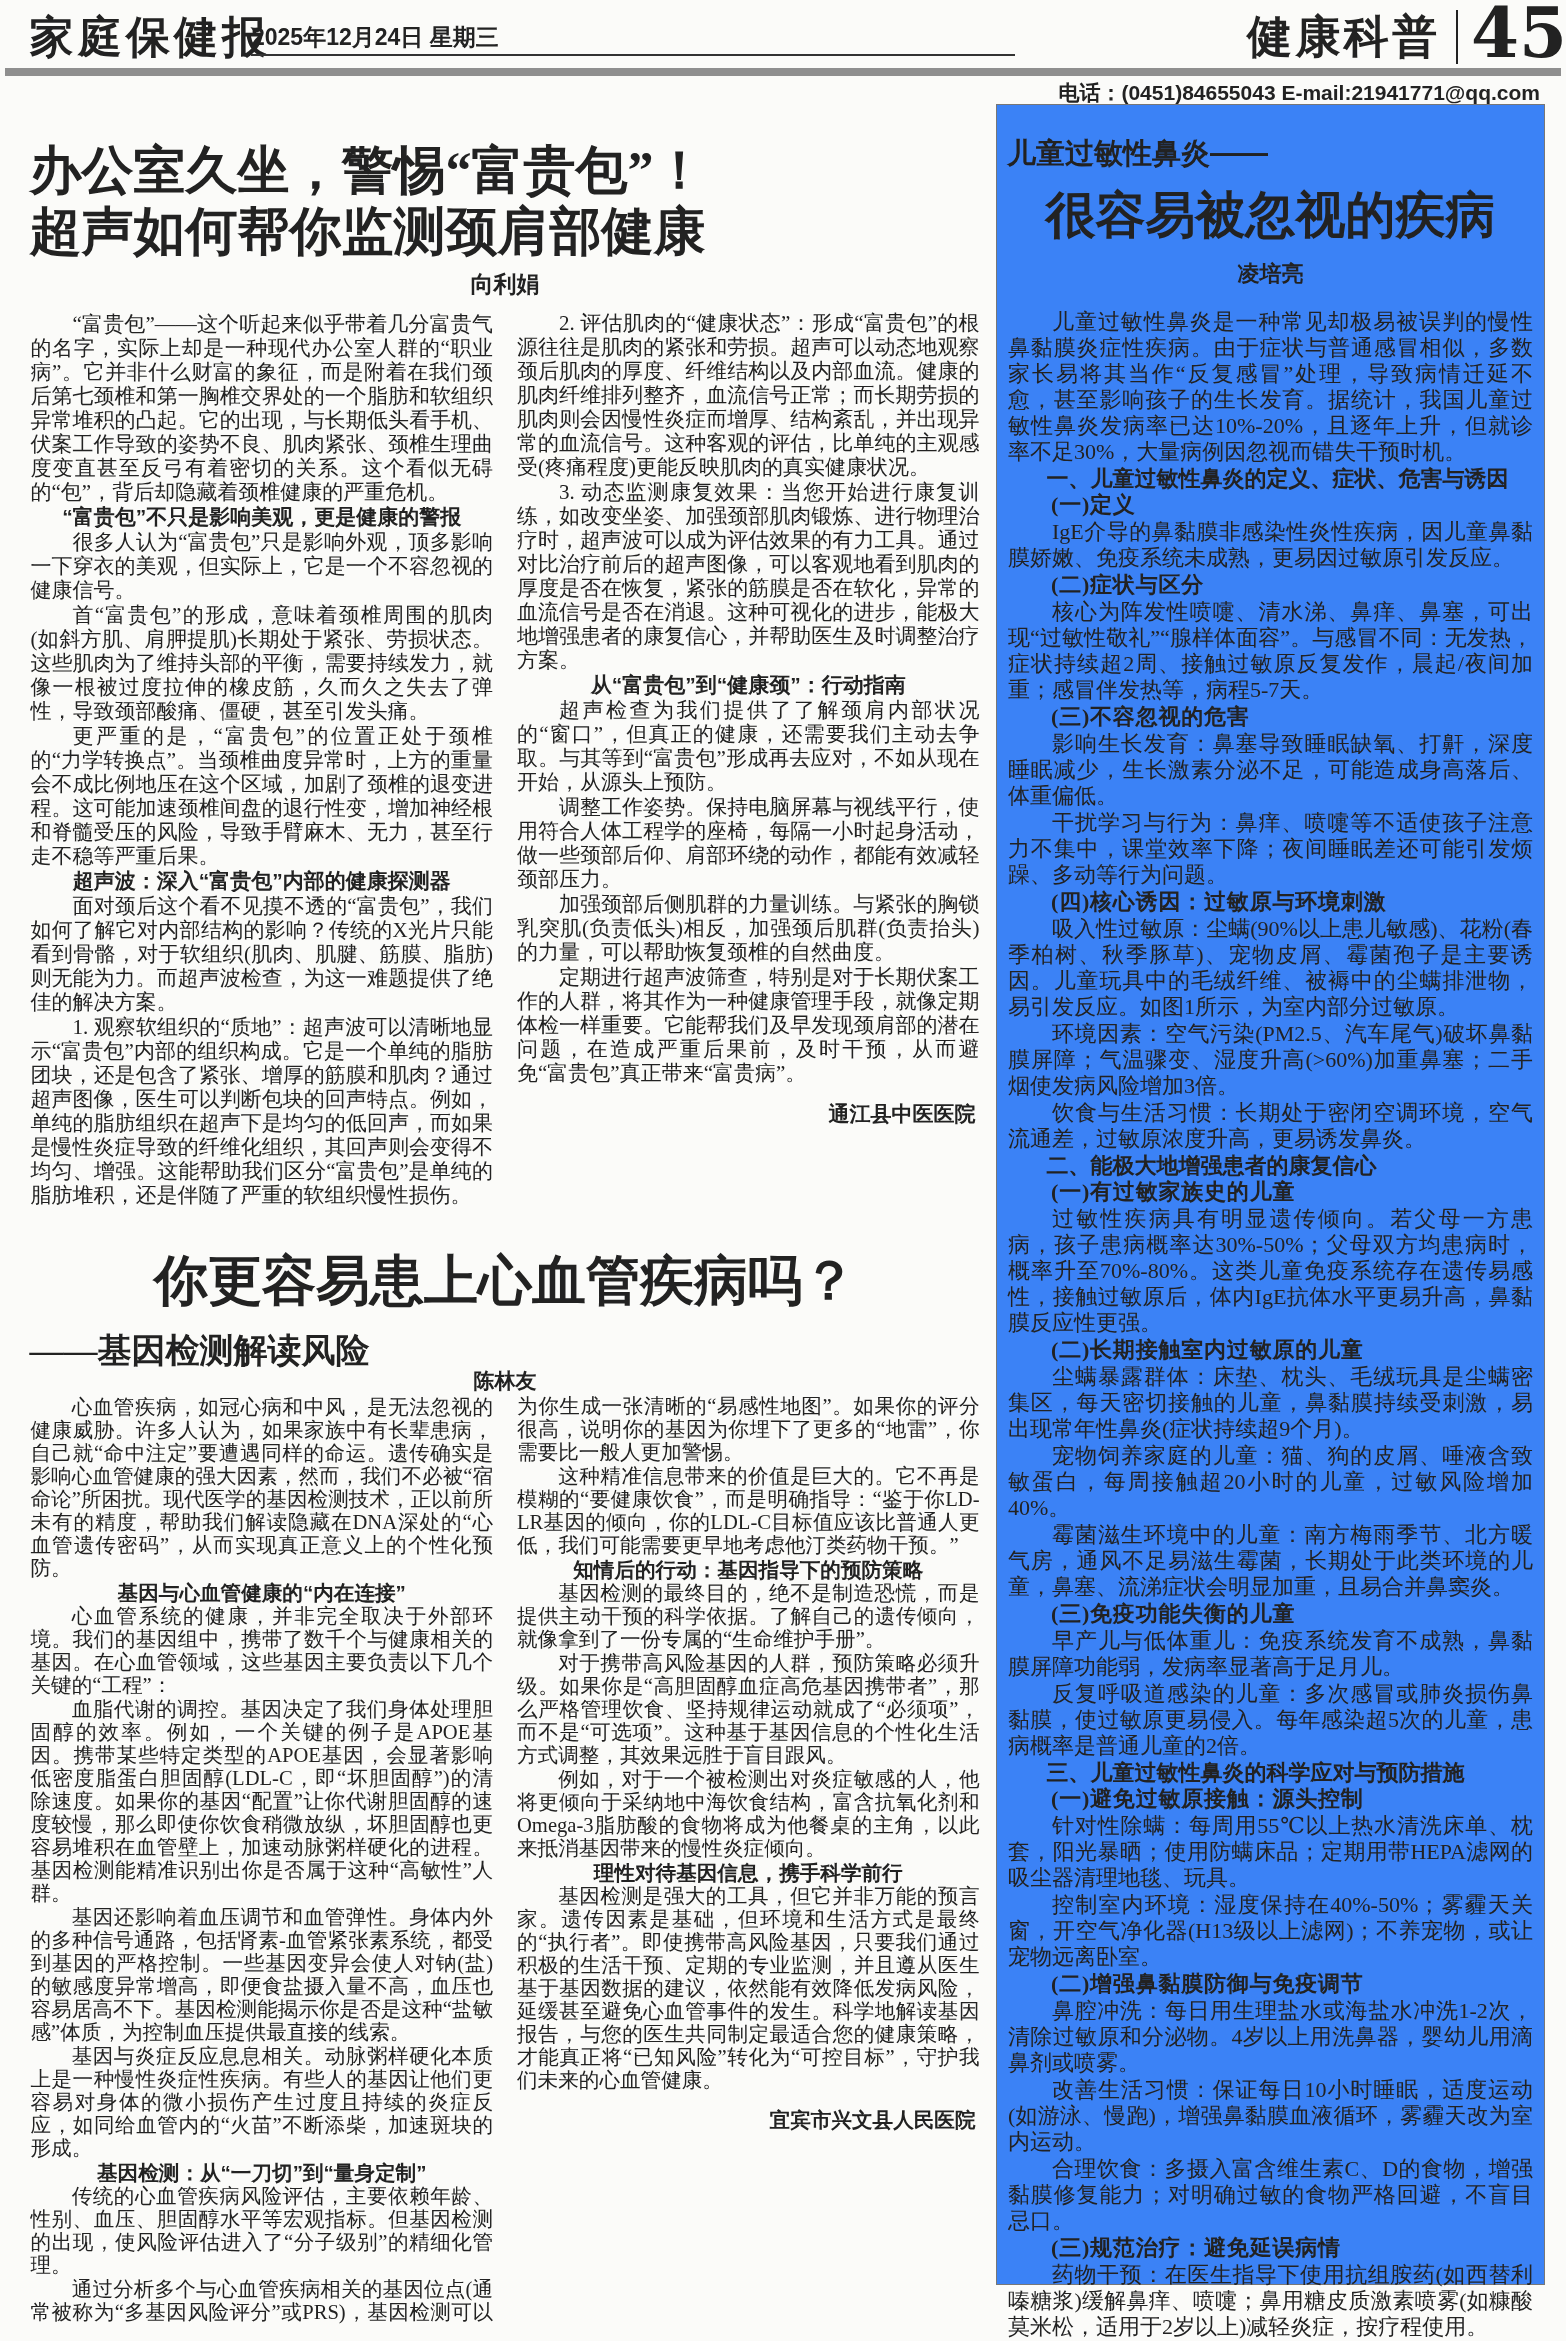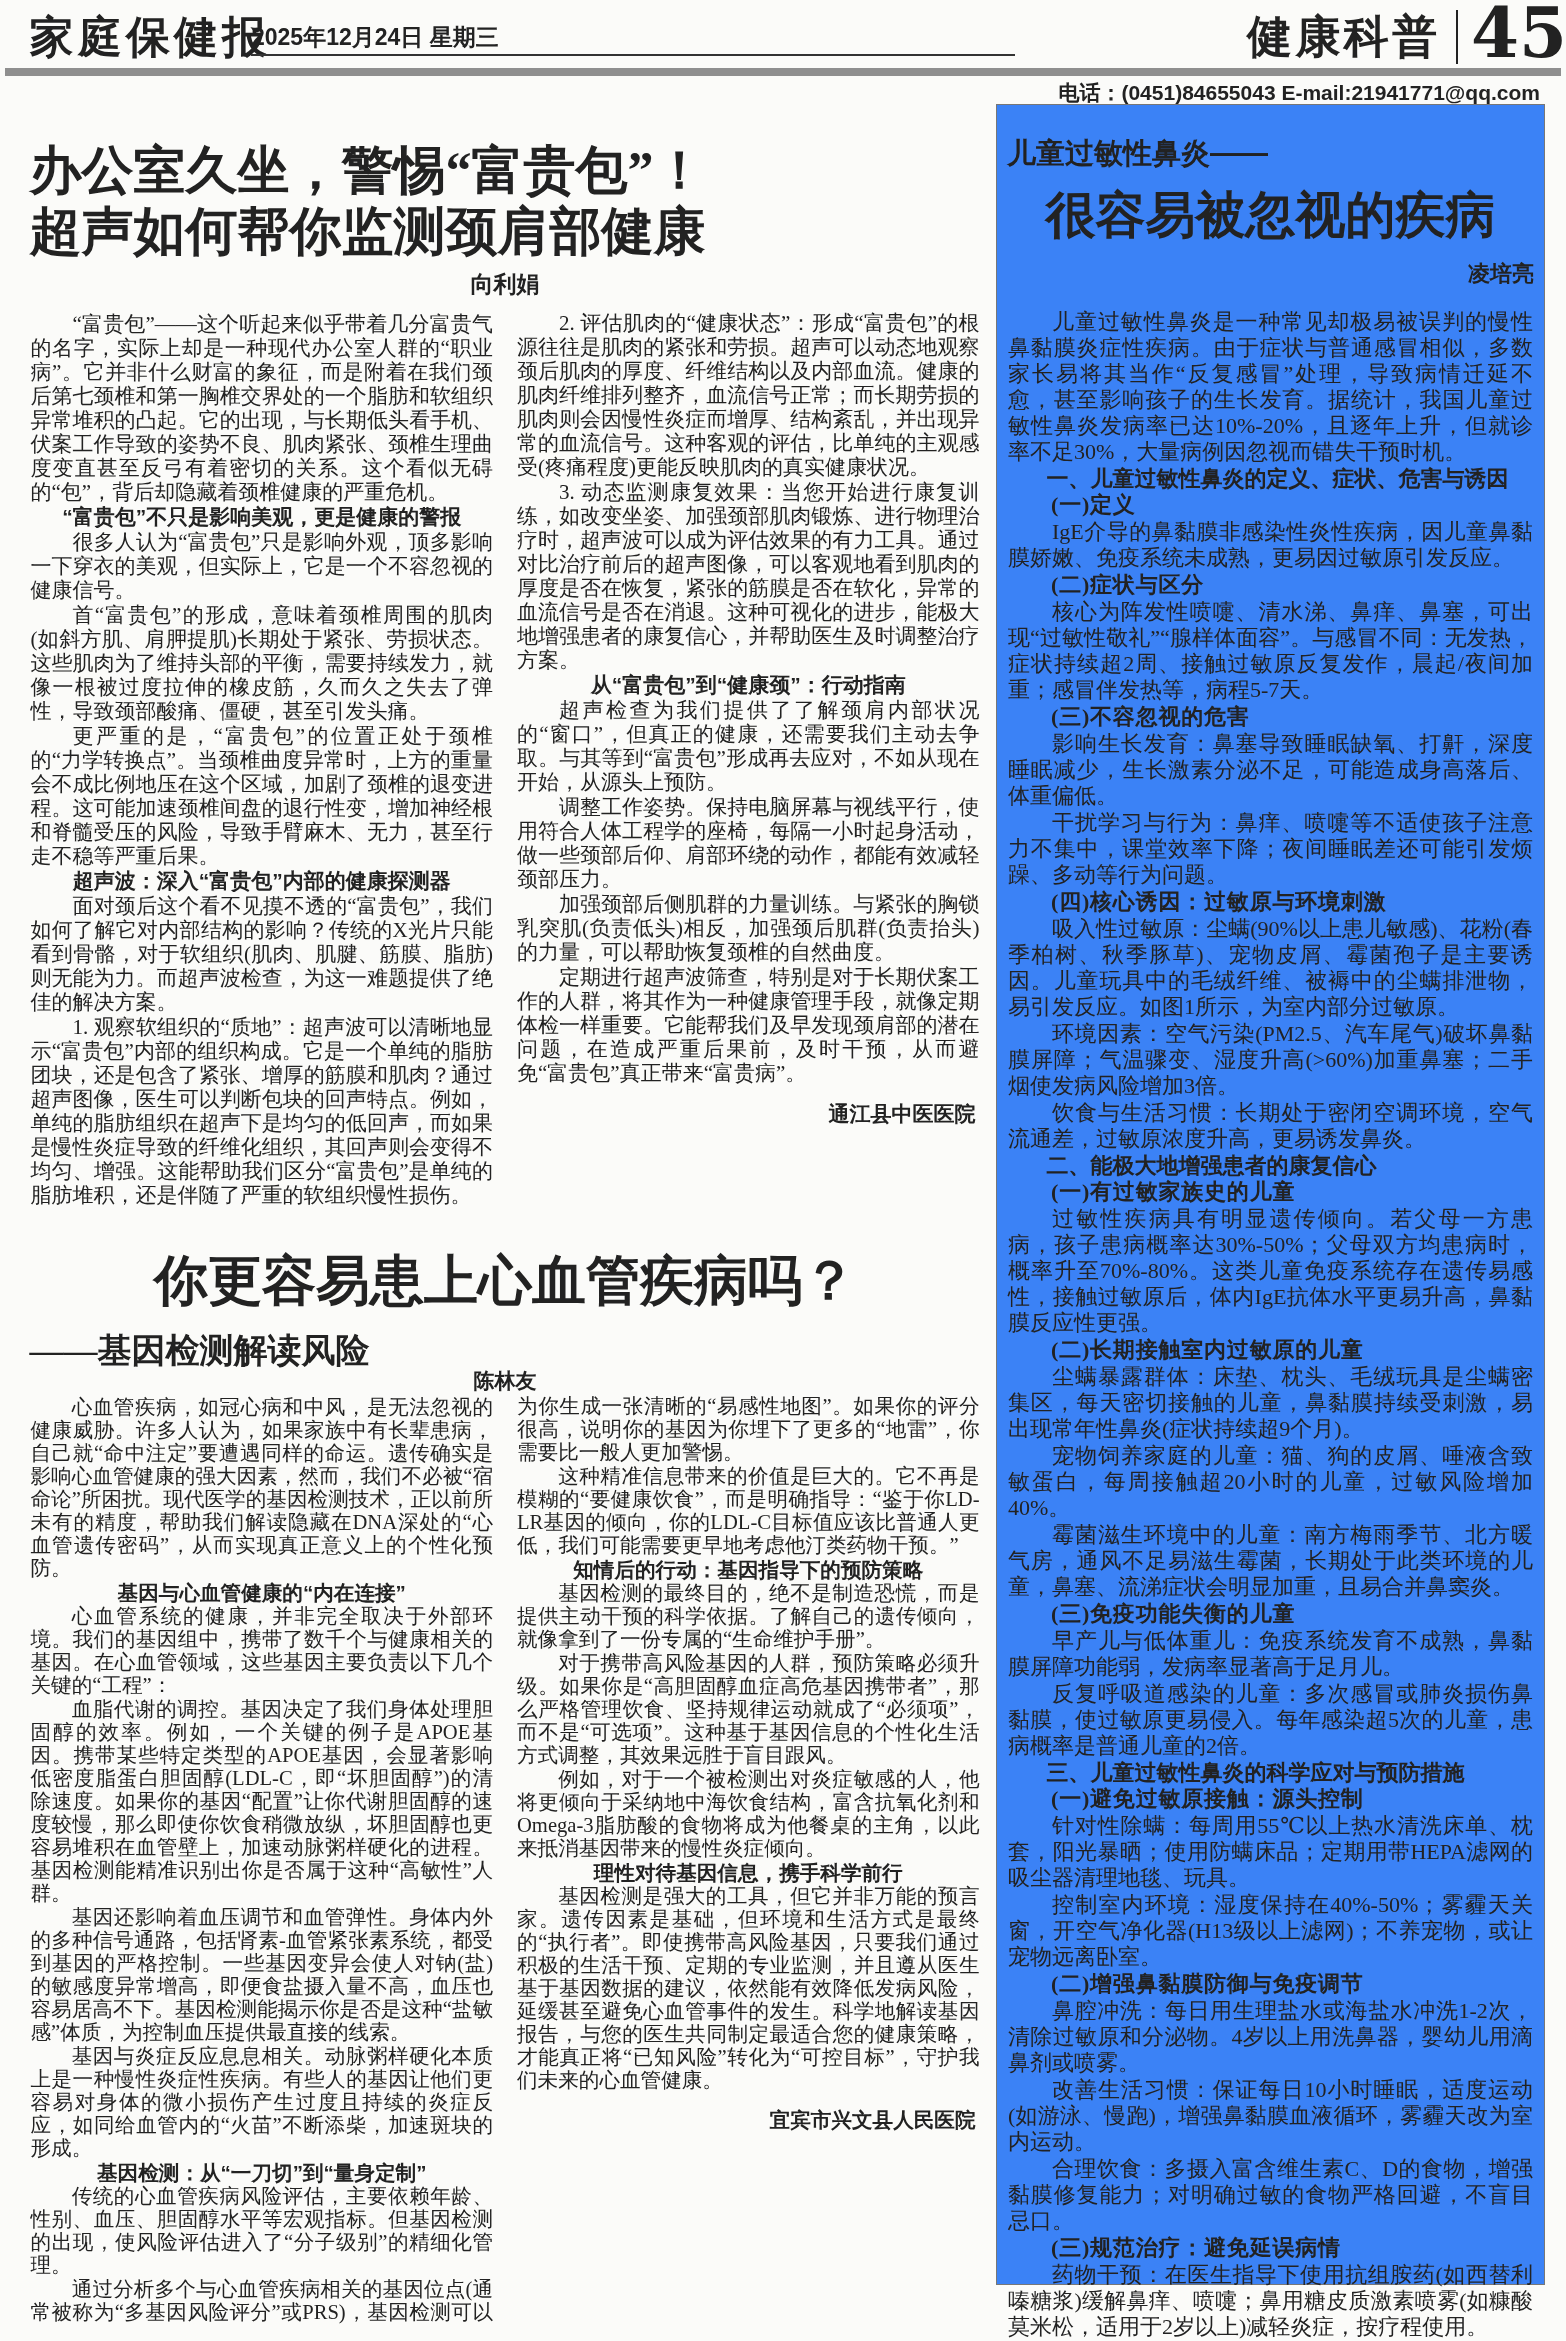--- a/index.html
+++ b/index.html
@@ -36,21 +36,21 @@
   .colflow{column-count:2;column-gap:22px;column-fill:auto;text-align:justify;}
   .a1-body{left:29.5px;top:311px;width:951px;height:922px;font-size:21px;line-height:24px;}
   .a2-body{left:29.5px;top:1395px;width:951px;height:936px;font-size:20.6px;line-height:23px;}
 
   
   .sidebar{left:996px;top:104px;width:549px;height:2181px;border:1.7px solid #777;
            box-sizing:border-box;padding:0 10px;background:#3b82f6;}
   .sb-kicker{margin-top:29px;font-weight:700;font-size:29px;
              font-family:"Liberation Sans","DejaVu Sans",sans-serif;}
   .sb-title{text-align:center;font-weight:900;font-size:50px;margin-top:8.4px;}
-  .sb-author{text-align:right;font-size:22px;font-weight:600;margin-top:10px;
+  .sb-author{text-align:center;font-size:22px;font-weight:600;margin-top:10px;
              font-family:Liberation Mono, monospace;}
   .sb-body{margin-top:20px;font-size:22px;line-height:26px;text-align:justify;}
 
   
   .blk-p{margin:1px;text-indent:2em;}
   .blk-h{margin:0;text-align:center;font-weight:700;
          font-family:"Liberation Sans","DejaVu Sans",sans-serif;}
   .blk-hs{margin:0;text-indent:1.8em;font-weight:700;
           font-family:"Liberation Sans","DejaVu Sans",sans-serif;}
   .blk-hk{margin:0;text-indent:2em;font-weight:700;letter-spacing:0.8px;}

